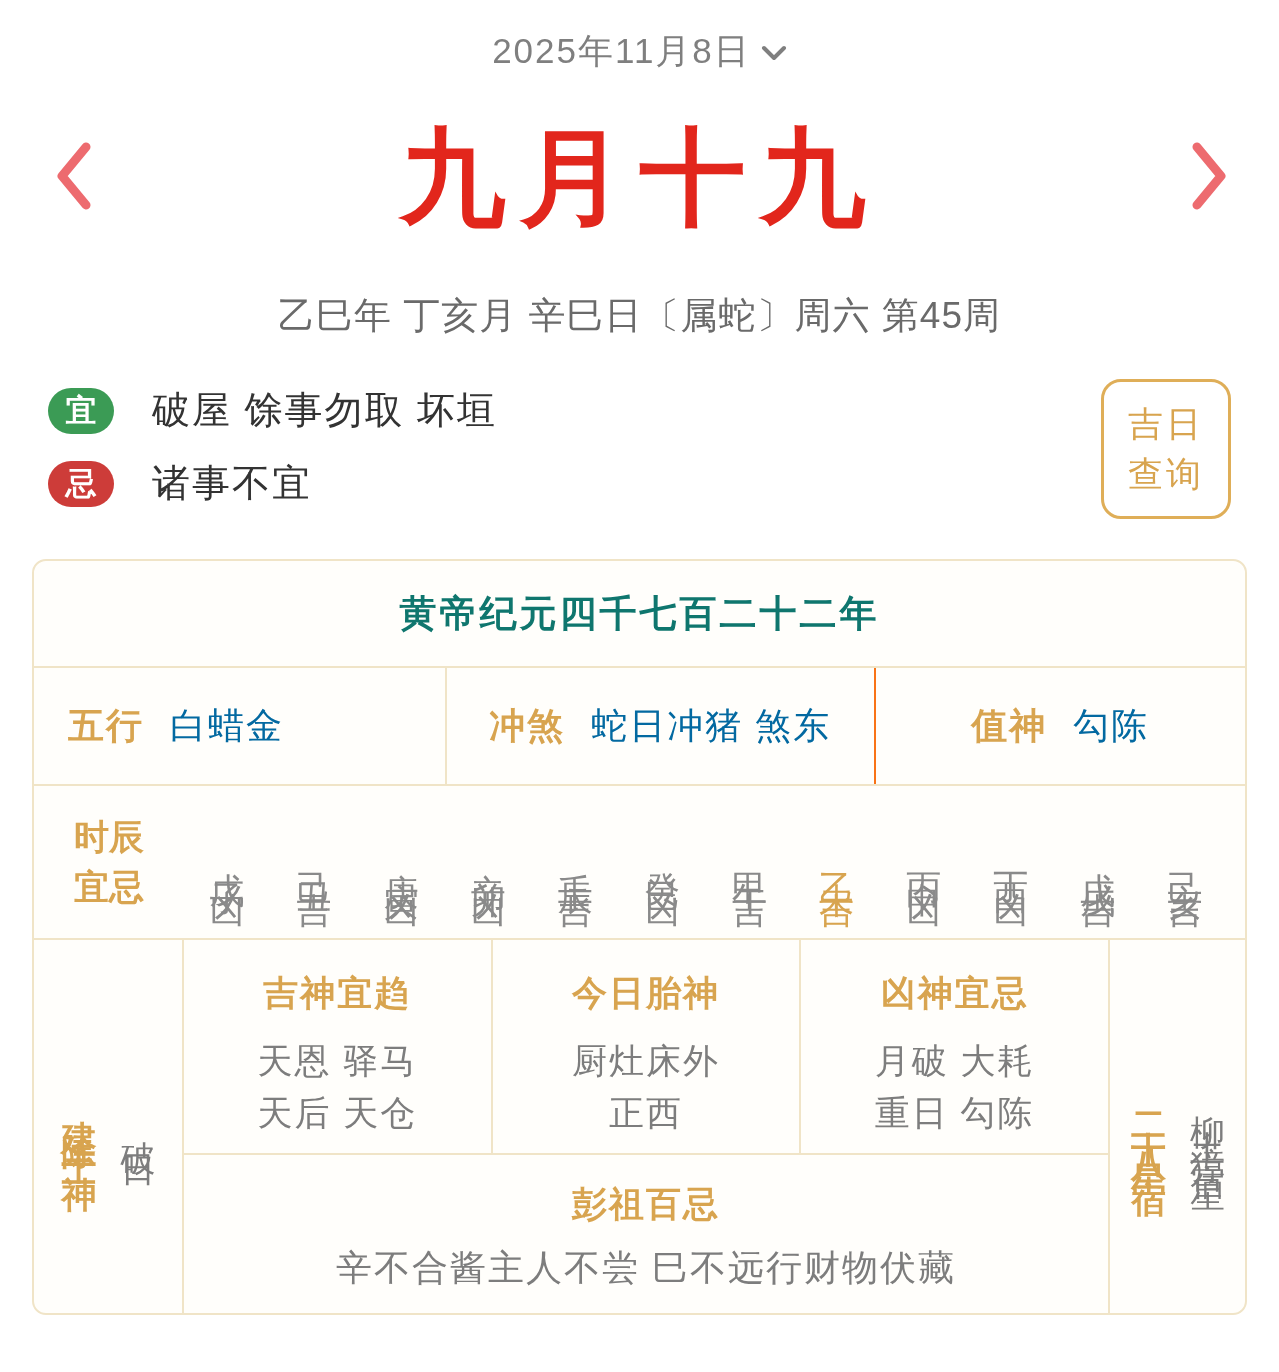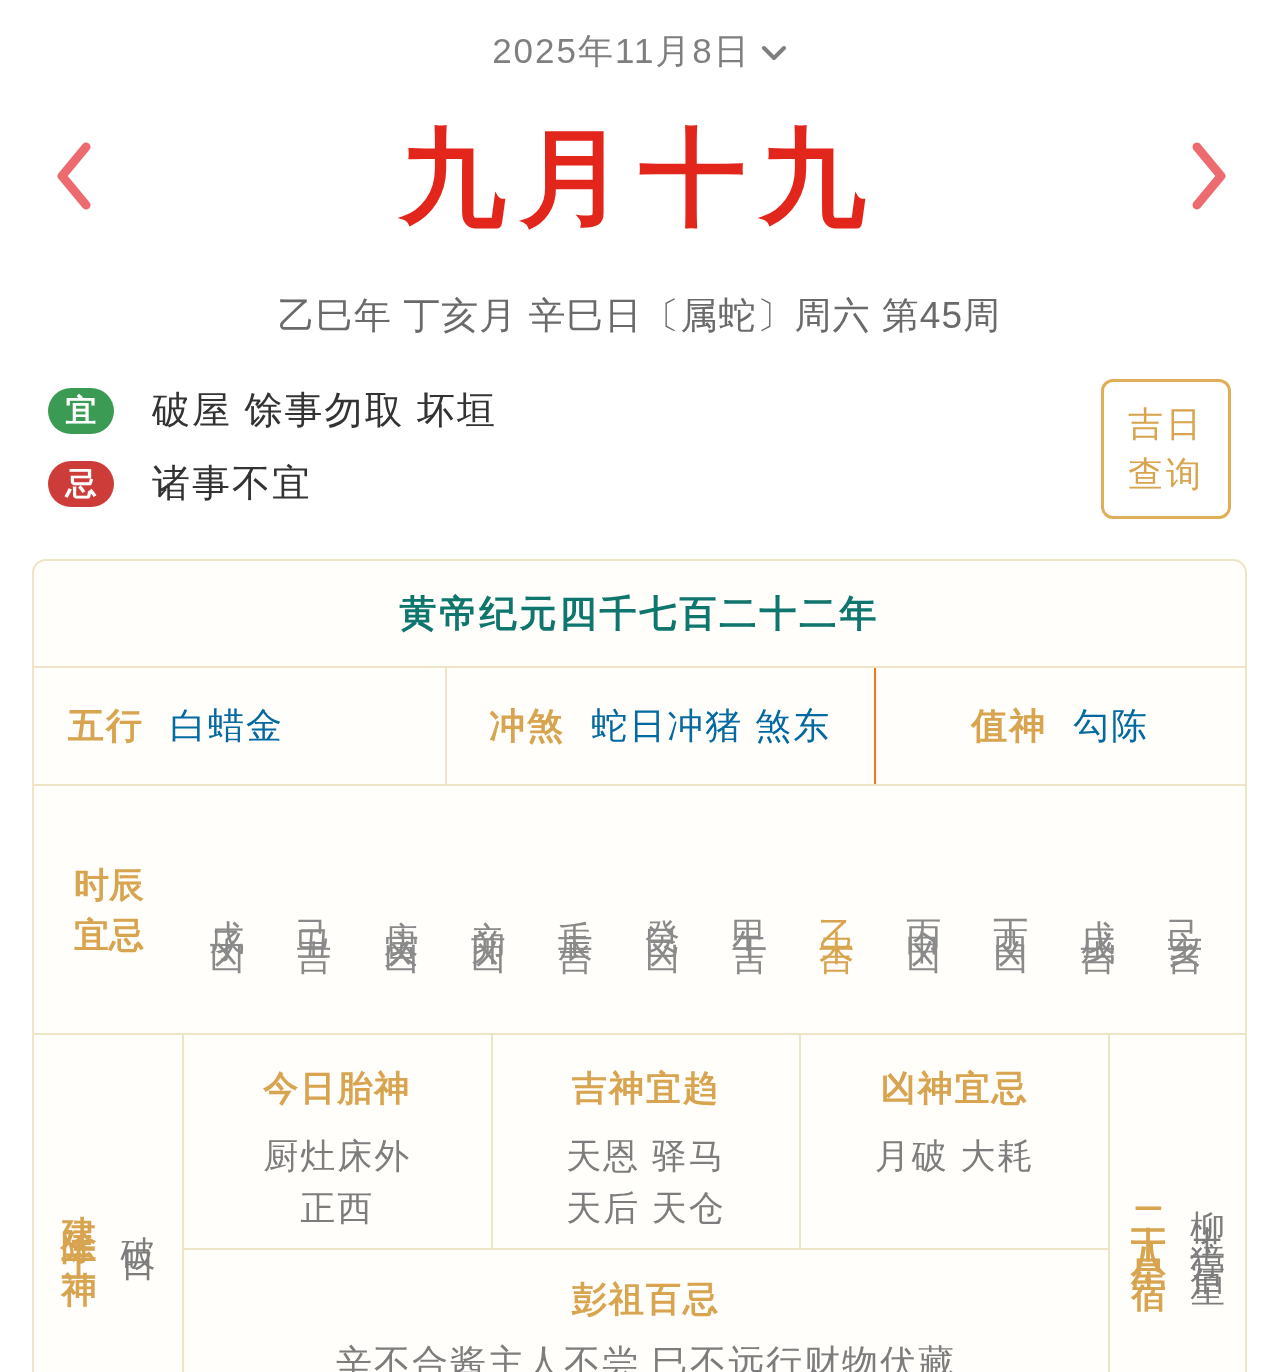--- a/index.html
+++ b/index.html
@@ -28,41 +28,41 @@
   .yiji-section { position: relative; margin: 44px 48px 0 48px; }
   .yiji-row { display: flex; align-items: center; gap: 38px; }
   .yiji-row + .yiji-row { margin-top: 22px; }
   .badge { width: 66px; height: 46px; border-radius: 23px; display: flex;
            align-items: center; justify-content: center;
            color: #ffffff; font-size: 31px; font-weight: 600; flex: 0 0 auto; }
   .badge.green { background: #3b9b55; }
   .badge.red   { background: #cd3c39; }
   .yiji-text { font-size: 38px; color: #333333; font-weight: 500; letter-spacing: 2px; }
   .lucky-btn { position: absolute; right: 0; top: -6px; width: 130px; height: 140px;
-               border: 3px solid #dfae58; border-radius: 12px; background: #ffffff;
+               border: 3px solid #dfae58; border-radius: 20px; background: #ffffff;
                display: flex; align-items: center; justify-content: center; cursor: pointer; }
   .lucky-btn .lucky-lines { text-align: center; color: #d8a44f; font-size: 35px;
                             line-height: 50px; letter-spacing: 3px; font-weight: 500; }
 
   
   .almanac-table { margin: 50px 32px 0 32px; border: 2px solid #f0e4c7; border-radius: 14px;
                    overflow: hidden; background: #fffefb; }
   .era-row { height: 107px; display: flex; align-items: center; justify-content: center;
              border-bottom: 2px solid #f0e4c7; }
   .era-text { color: #0f766e; font-size: 37px; font-weight: 600; letter-spacing: 3px; }
 
   .info-row { display: flex; height: 118px; border-bottom: 2px solid #f0e4c7; }
   .info-cell { display: flex; align-items: center; justify-content: center; gap: 26px; }
   .info-cell.c0 { width: 33%; justify-content: flex-start; padding-left: 34px; }
   .info-cell.c1 { width: 35.6%; border-left: 2px solid #f0e4c7; border-right: 2px solid #f97316; margin-left: 11px; }
   .info-cell.c2 { flex: 1; }
   .info-label { color: #d8a44f; font-size: 36px; font-weight: 600; letter-spacing: 2px; }
   .info-value { color: #0369a1; font-size: 36px; letter-spacing: 2px; }
 
-  .hours-row { display: flex; height: 249px; align-items: center;
+  .hours-row { display: flex; height: 154px; align-items: center;
                border-bottom: 2px solid #f0e4c7; }
   .hours-label { width: 150px; flex: 0 0 auto; text-align: center;
                  color: #d8a44f; font-size: 35px; font-weight: 600; line-height: 50px; }
   .hours-cols { flex: 1; display: flex; padding-right: 16px; }
   .hour { flex: 1; text-align: center; color: #8a8a8a; font-size: 35px; line-height: 45px; }
   .hour .v { writing-mode: vertical-lr; text-orientation: upright; letter-spacing: 10px; }
   .hour.hl { color: #d8a44f; }
 
   .bottom-section { display: flex; }
   .side-col { width: 150px; flex: 0 0 auto; display: flex; align-items: center;
@@ -182,37 +182,38 @@
 
   <div class="bottom-section">
     <div class="side-col left">
       <span class="vtext gold">建除十二神</span>
       <span class="vtext gray">破日</span>
     </div>
 
     <div class="bottom-middle">
       <div class="deity-row">
         <div class="deity-cell">
+          <div class="deity-title">吉神宜趋</div>
+          <div class="deity-lines">
+            <div>天恩 驿马</div>
+            <div>天后 天仓</div>
+          </div>
+        </div>
+        <div class="deity-cell">
           <div class="deity-title">今日胎神</div>
           <div class="deity-lines">
             <div>厨灶床外</div>
             <div>正西</div>
           </div>
         </div>
         <div class="deity-cell">
-          <div class="deity-title">吉神宜趋</div>
-          <div class="deity-lines">
-            <div>天恩 驿马</div>
-            <div>天后 天仓</div>
-          </div>
-        </div>
-        <div class="deity-cell">
           <div class="deity-title">凶神宜忌</div>
           <div class="deity-lines">
             <div>月破 大耗</div>
+            <div>重日 勾陈</div>
           </div>
         </div>
       </div>
       <div class="pengzu-row">
         <div class="pengzu-title">彭祖百忌</div>
         <div class="pengzu-text">辛不合酱主人不尝 巳不远行财物伏藏</div>
       </div>
     </div>
 
     <div class="side-col right">

